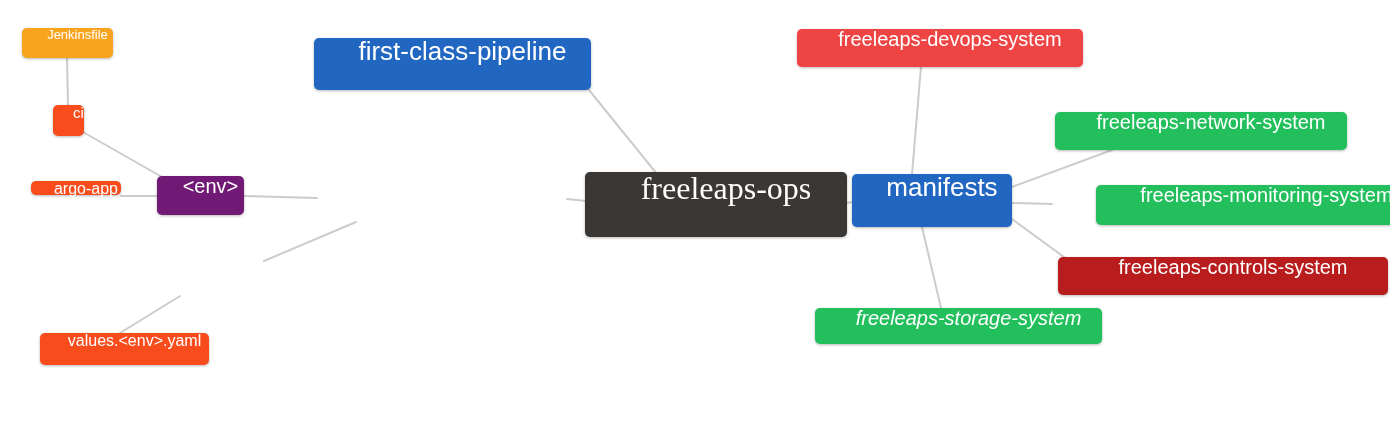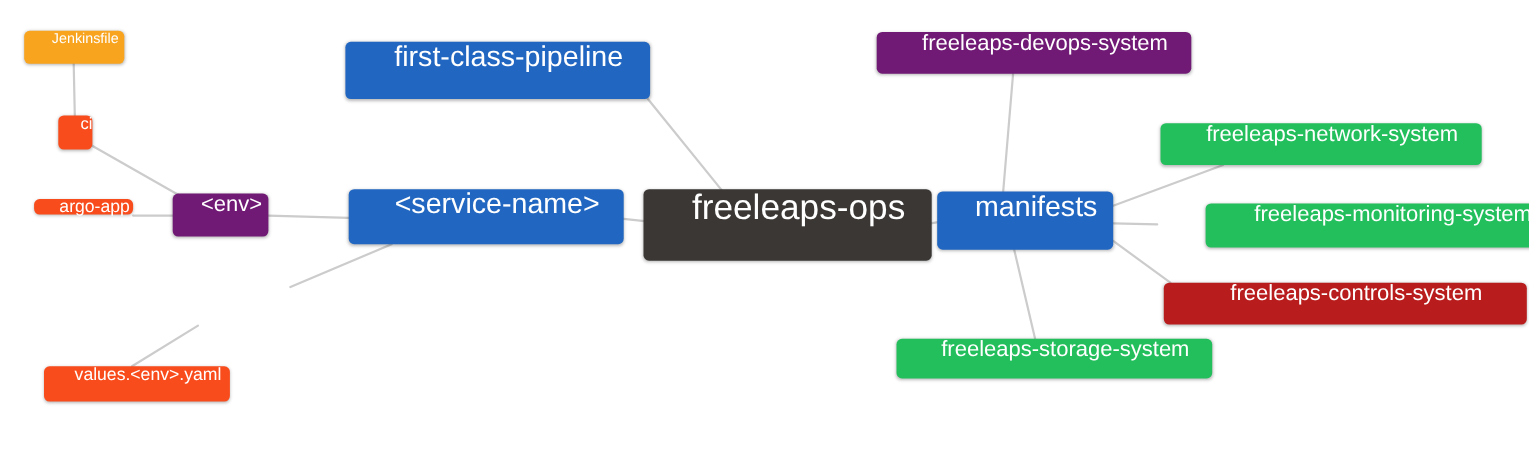--- a/index.html
+++ b/index.html
@@ -73,37 +73,34 @@
     </div>
     <div class="node" style="left: 157px; top: 176px; width: 87px; height: 39px; font-size: 20px; background: #701a75;">
       <span>&lt;env&gt;</span>
     </div>
     <div class="node" style="left: 8px; top: 333px; width: 169px; height: 32px; font-size: 16px; background: rgb(249, 76, 28); margin-left: 32px;">
       <span>values.&lt;env&gt;.yaml</span>
     </div>
     <div class="node" style="left: 314px; top: 38px; width: 277px; height: 52px; font-size: 26px; background: rgb(33, 103, 193);">
       <span>first-class-pipeline</span>
     </div>
-    <div class="node" style="left: 317px; top: 172px; width: 250px; height: 50px; font-size: 26px; background: rgb(33, 103, 193);">
-      <span>&lt;service-name&gt;</span>
-    </div>
-    <div class="node" style="left: 585px; top: 172px; width: 262px; height: 65px; font-size: 32px; background: rgb(58, 55, 52);">
+    <div class="node" style="left: 585px; top: 172px; width: 262px; height: 65px; font-size: 32px; background: rgb(58, 55, 52); font-family: Liberation Serif, serif;">
       <span>freeleaps-ops</span>
     </div>
     <div class="node" style="left: 852px; top: 174px; width: 160px; height: 53px; font-size: 26px; background: rgb(33, 103, 193);">
       <span>manifests</span>
     </div>
-    <div class="node" style="left: 797px; top: 29px; width: 286px; height: 38px; font-size: 20px; background: #701a75;">
+    <div class="node" style="left: 797px; top: 29px; width: 286px; height: 38px; font-size: 20px; background: #ef4444;">
       <span>freeleaps-devops-system</span>
     </div>
     <div class="node" style="left: 1055px; top: 112px; width: 292px; height: 38px; font-size: 20px; background: rgb(35, 191, 92);">
       <span>freeleaps-network-system</span>
     </div>
     <div class="node" style="left: 1096px; top: 185px; width: 321px; height: 40px; font-size: 20px; background: rgb(35, 191, 92);">
       <span>freeleaps-monitoring-system</span>
     </div>
     <div class="node" style="left: 1058px; top: 257px; width: 330px; height: 38px; font-size: 20px; background: #b91c1c;">
       <span>freeleaps-controls-system</span>
     </div>
-    <div class="node" style="left: 815px; top: 308px; width: 287px; height: 36px; font-size: 20px; background: rgb(35, 191, 92);">
+    <div class="node" style="left: 815px; top: 308px; width: 287px; height: 36px; font-size: 20px; background: rgb(35, 191, 92); font-style: italic;">
       <span>freeleaps-storage-system</span>
     </div>
   </div>
 
 </body></html>

